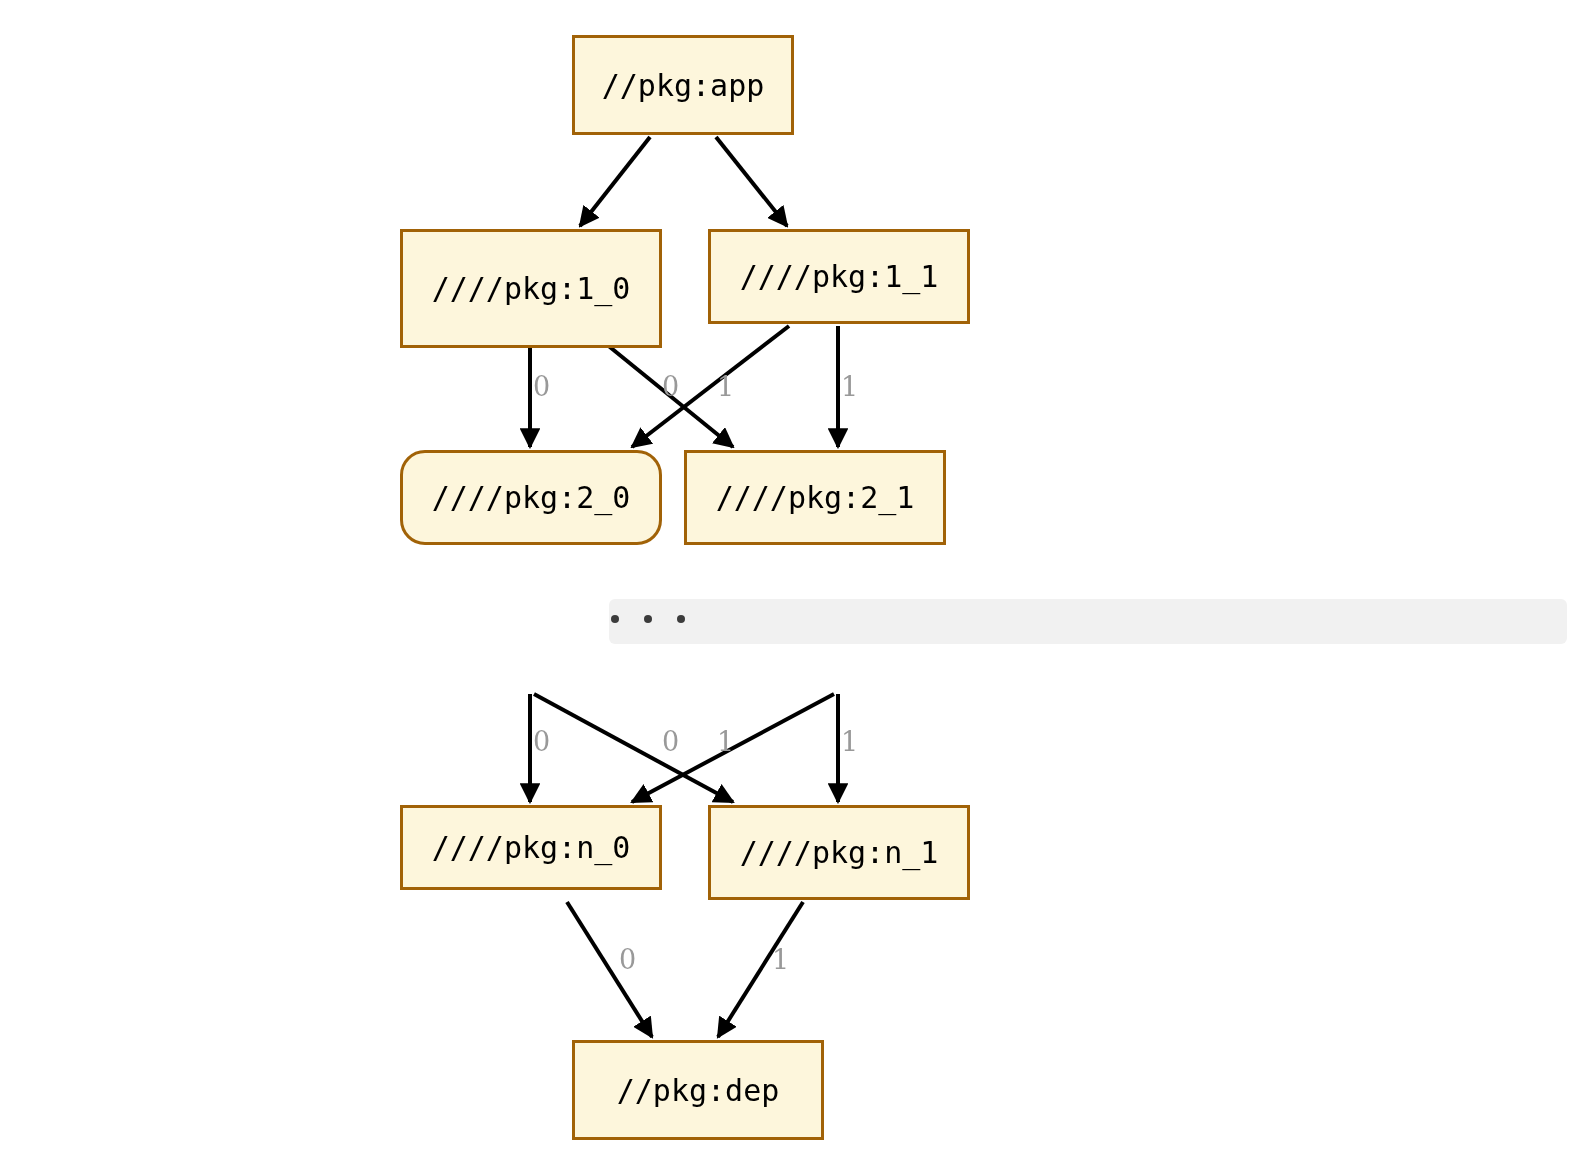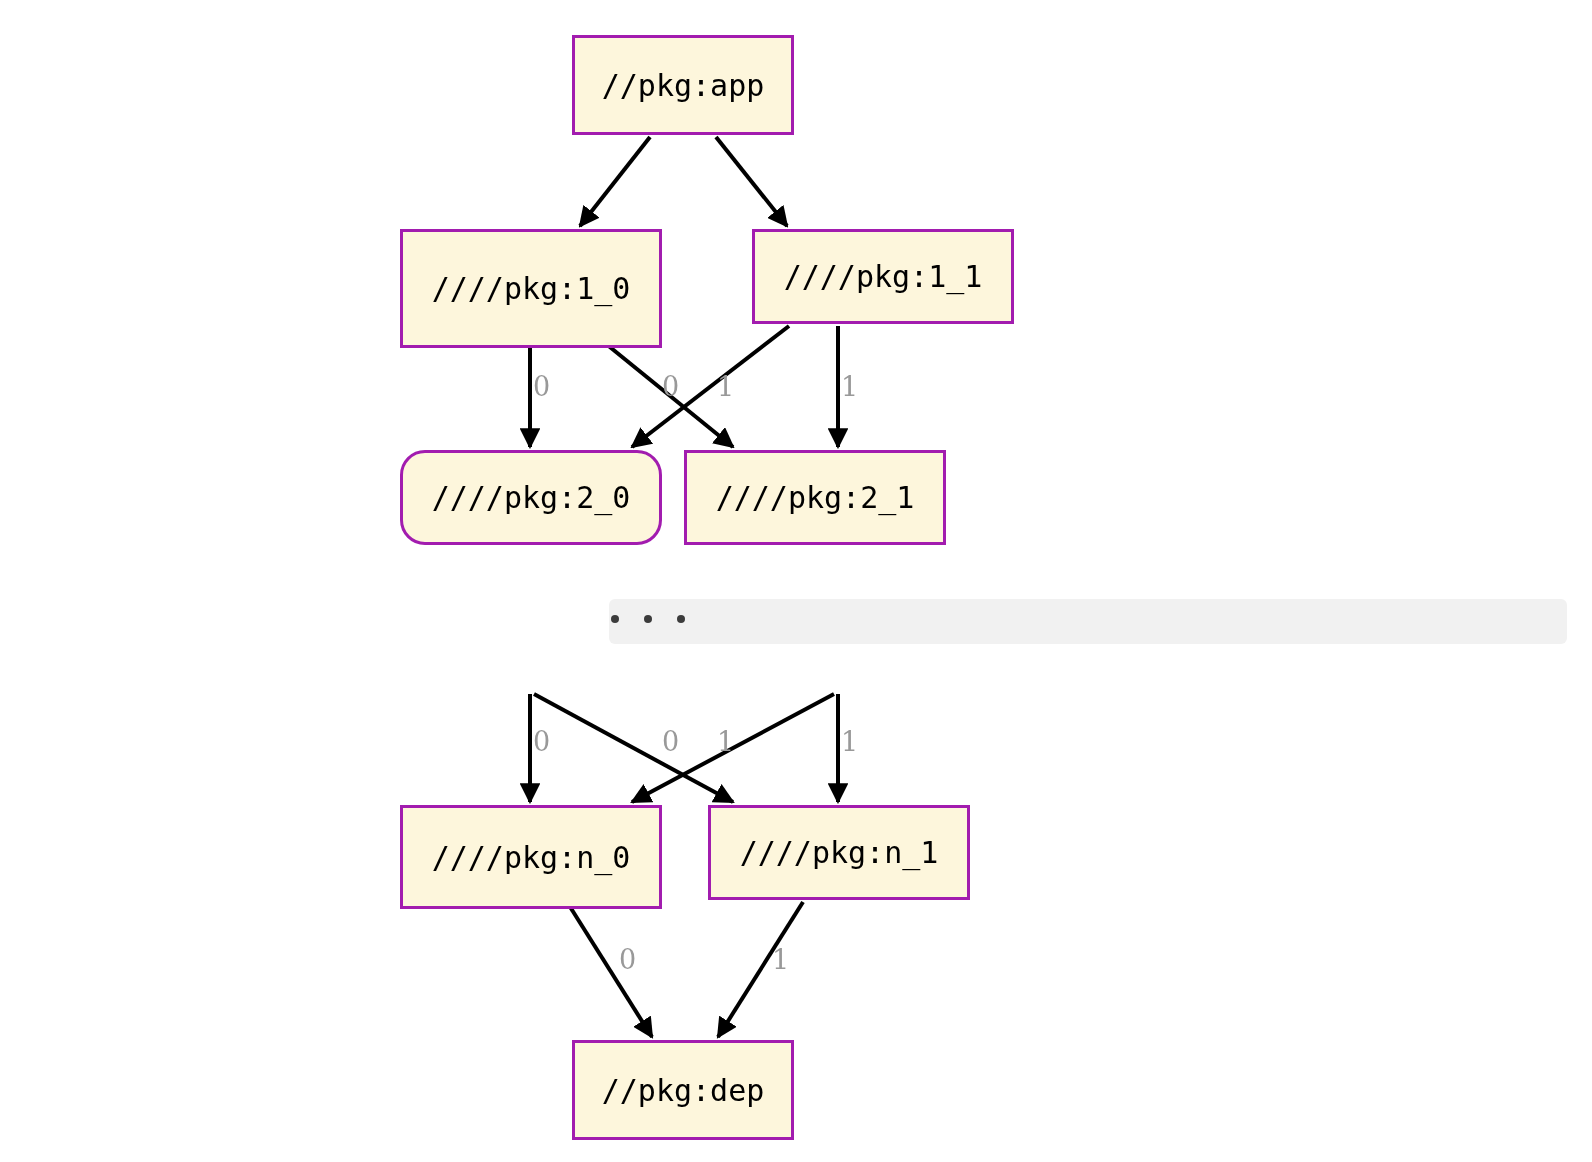--- a/index.html
+++ b/index.html
@@ -21,21 +21,21 @@
     position: absolute;
     left: 0;
     top: 0;
     width: 1592px;
     height: 1162px;
   }
   .node-box {
     position: absolute;
     box-sizing: border-box;
     background: #fdf6dc;
-    border: 3px solid #a21caf;
+    border: 3px solid #a16207;
     display: flex;
     align-items: center;
     justify-content: center;
     z-index: 5;
   }
   .node-label {
     font-family: "DejaVu Sans Mono", "Liberation Mono", monospace;
     font-size: 30px;
     color: #000000;
     letter-spacing: 0px;
@@ -96,36 +96,36 @@
       </g>
   </svg>
 
   <div id="nodes-layer">
       <div class="node-box" style="left: 572px; top: 35px; width: 222px; height: 100px;">
         <span class="node-label">//pkg:app</span>
       </div>
       <div class="node-box" style="left: 400px; top: 229px; width: 262px; height: 119px;">
         <span class="node-label">////pkg:1_0</span>
       </div>
-      <div class="node-box" style="left: 708px; top: 229px; width: 262px; height: 95px; margin-left: 44px;">
+      <div class="node-box" style="left: 708px; top: 229px; width: 262px; height: 95px;">
         <span class="node-label">////pkg:1_1</span>
       </div>
       <div class="node-box" style="left: 400px; top: 450px; width: 262px; height: 95px; border-radius: 25px;">
         <span class="node-label">////pkg:2_0</span>
       </div>
       <div class="node-box" style="left: 684px; top: 450px; width: 262px; height: 95px;">
         <span class="node-label">////pkg:2_1</span>
       </div>
-      <div class="node-box" style="left: 400px; top: 805px; width: 262px; height: 104px;">
+      <div class="node-box" style="left: 400px; top: 805px; width: 262px; height: 85px;">
         <span class="node-label">////pkg:n_0</span>
       </div>
       <div class="node-box" style="left: 708px; top: 805px; width: 262px; height: 95px;">
         <span class="node-label">////pkg:n_1</span>
       </div>
-      <div class="node-box" style="left: 572px; top: 1040px; width: 222px; height: 100px;">
+      <div class="node-box" style="left: 572px; top: 1040px; width: 252px; height: 100px;">
         <span class="node-label">//pkg:dep</span>
       </div>
     </div>
 
   <div class="ellipsis-band" id="ellipsis-band" style="left: 609px; top: 599px; width: 958px; height: 45px;"></div>
   <div class="ellipsis-dots" id="ellipsis-dots" style="left: 611px; top: 615px;">
       <span class="dot"></span>
       <span class="dot"></span>
       <span class="dot"></span>
     </div>

